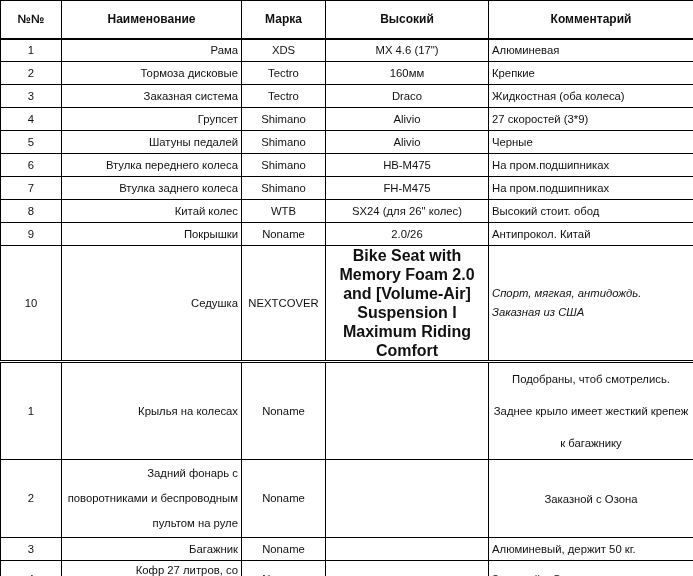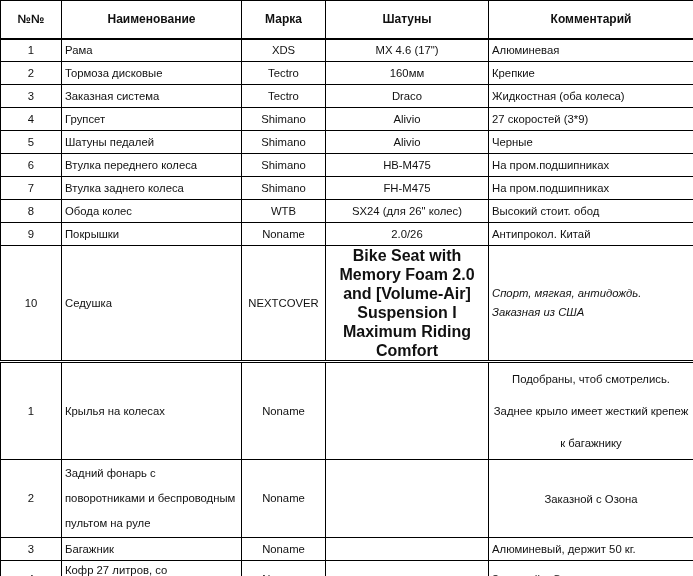--- a/index.html
+++ b/index.html
@@ -55,21 +55,21 @@
     height: 38px;
     font-weight: bold;
     font-size: 12px;
     text-align: center;
     border-bottom: 2px solid #000000;
     vertical-align: middle;
   }
 
   
   td.num   { text-align: center; }
-  td.name  { text-align: left; }
+  td.name  { text-align: right; }
   td.brand { text-align: center; }
   td.model { text-align: center; }
   td.comm  { text-align: left; }
 
   tr.data-row td { height: 23px; }
 
   
   tr.row-seat td { height: 92px; vertical-align: middle; }
   tr.row-seat td.model {
     font-weight: bold;
@@ -116,21 +116,21 @@
         <col class="c-name">
         <col class="c-brand">
         <col class="c-model">
         <col class="c-comm">
     </colgroup>
     <thead>
       <tr class="header-row">
         <th>№№</th>
         <th>Наименование</th>
         <th>Марка</th>
-        <th>Шатуны</th>
+        <th>Высокий</th>
         <th>Комментарий</th>
       </tr>
     </thead>
     <tbody>
 
       <tr class="data-row">
         <td class="num">1</td>
         <td class="name">Рама</td>
         <td class="brand">XDS</td>
         <td class="model">MX 4.6 (17")</td>
@@ -180,21 +180,21 @@
       <tr class="data-row">
         <td class="num">7</td>
         <td class="name">Втулка заднего колеса</td>
         <td class="brand">Shimano</td>
         <td class="model">FH-M475</td>
         <td class="comm">На пром.подшипниках</td>
       </tr>
 
       <tr class="data-row">
         <td class="num">8</td>
-        <td class="name">Обода колес</td>
+        <td class="name">Китай колес</td>
         <td class="brand">WTB</td>
         <td class="model">SX24 (для 26" колес)</td>
         <td class="comm">Высокий стоит. обод</td>
       </tr>
 
       <tr class="data-row">
         <td class="num">9</td>
         <td class="name">Покрышки</td>
         <td class="brand">Noname</td>
         <td class="model">2.0/26</td>

